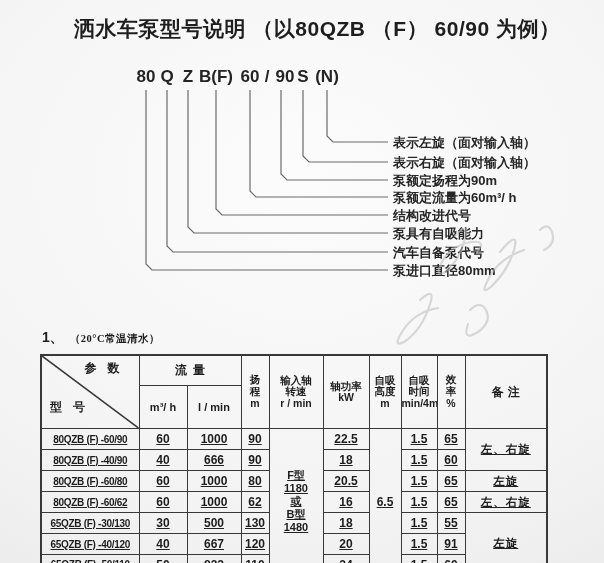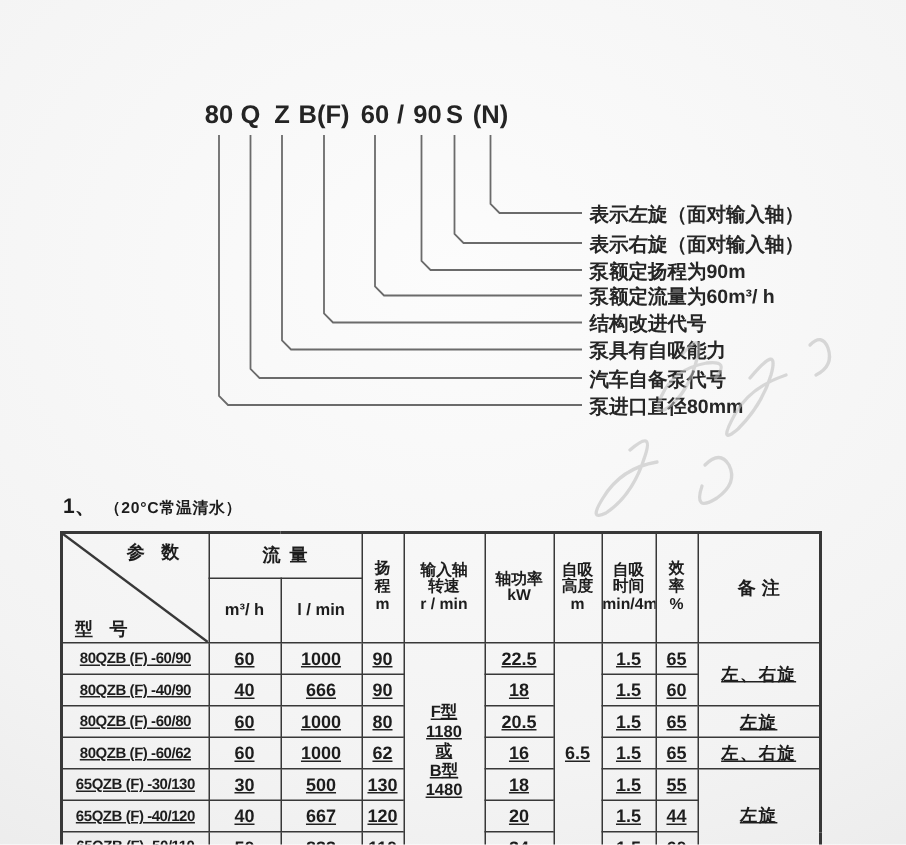--- a/index.html
+++ b/index.html
@@ -13,21 +13,21 @@
     font-size:21px;font-weight:bold;letter-spacing:.5px;color:#1e1e1e;white-space:nowrap;
   }
   svg.diagram{position:absolute;left:0;top:0;}
   .code-text{font-family:"Liberation Sans","DejaVu Sans",sans-serif;font-size:17px;font-weight:bold;fill:#242424;}
   .callout{fill:none;stroke:#6b6b6b;stroke-width:1.2;}
   .label-text{font-family:"Liberation Sans","DejaVu Sans",sans-serif;font-size:13px;font-weight:bold;fill:#262626;}
   .wm{fill:none;stroke:#bcbcbc;stroke-width:2.2;opacity:.55;stroke-linecap:round;}
   .section-title{position:absolute;left:42px;top:329px;display:flex;align-items:baseline;color:#1c1c1c;}
   .section-index{font-size:14px;font-weight:bold;margin-right:4px;}
   .section-text{font-size:14px;font-weight:bold;letter-spacing:5px;}
-  .section-sub{font-size:10.5px;font-weight:bold;margin-left:2px;letter-spacing:.5px;}
+  .section-sub{font-size:10.5px;font-weight:bold;margin-left:2px;letter-spacing:.5px;font-family:Liberation Serif, serif;}
   table.perf{
     position:absolute;left:40px;top:354px;width:506px;
     border-collapse:collapse;table-layout:fixed;
     border:2px solid #383838;background:transparent;
   }
   .perf th,.perf td{
     border:1px solid #383838;font-weight:bold;text-align:center;vertical-align:middle;
     padding:0;color:#1d1d1d;white-space:pre-line;overflow:hidden;
   }
   .hA{height:20px;}
@@ -39,27 +39,28 @@
   .h-vert{font-size:10.5px;line-height:1.12;letter-spacing:0;}
   .h-two{font-size:10.5px;line-height:1.08;letter-spacing:0;}
   .cell-model{font-size:10px;letter-spacing:-.3px;}
   .cell-num{font-size:12px;}
   .cell-speed{font-size:11px;line-height:1.18;}
   .cell-remark{font-size:11.5px;letter-spacing:1px;}
   .diag{position:relative;padding:0;}
   .diag svg{position:absolute;left:0;top:0;width:100%;height:100%;}
   .diag line{stroke:#383838;stroke-width:1.2;}
   .diag .p1{position:absolute;top:4px;right:8px;font-size:12px;letter-spacing:11px;margin-left:17px;}
-  .diag .p2{position:absolute;bottom:0;left:8px;font-size:12px;letter-spacing:11px;}
+  .diag .p2{position:absolute;bottom:12px;left:8px;font-size:12px;letter-spacing:11px;}
 </style>
 </head>
 <body>
 
 <div class="page">
 
+  <div class="page-title">洒水车泵型号说明 （以80QZB （F） 60/90 为例）</div>
 
   <svg class="diagram" width="604" height="345" viewBox="0 0 604 345">
 
     <text class="code-text" x="146" y="82" text-anchor="middle">80</text>
     <text class="code-text" x="167" y="82" text-anchor="middle">Q</text>
     <text class="code-text" x="188" y="82" text-anchor="middle">Z</text>
     <text class="code-text" x="216" y="82" text-anchor="middle">B(F)</text>
     <text class="code-text" x="250" y="82" text-anchor="middle">60</text>
     <text class="code-text" x="267" y="82" text-anchor="middle">/</text>
     <text class="code-text" x="285" y="82" text-anchor="middle">90</text>
@@ -201,21 +202,21 @@
         <td class="cell-num">55</td>
         <td class="cell-remark" rowspan="3">左旋</td>
       </tr>
       <tr>
         <td class="cell-model">65QZB (F) -40/120</td>
         <td class="cell-num">40</td>
         <td class="cell-num">667</td>
         <td class="cell-num">120</td>
         <td class="cell-num">20</td>
         <td class="cell-num">1.5</td>
-        <td class="cell-num">44</td>
+        <td class="cell-num">91</td>
       </tr>
       <tr>
         <td class="cell-model">65QZB (F) -50/110</td>
         <td class="cell-num">50</td>
         <td class="cell-num">833</td>
         <td class="cell-num">110</td>
         <td class="cell-num">24</td>
         <td class="cell-num">1.5</td>
         <td class="cell-num">60</td>
       </tr>

